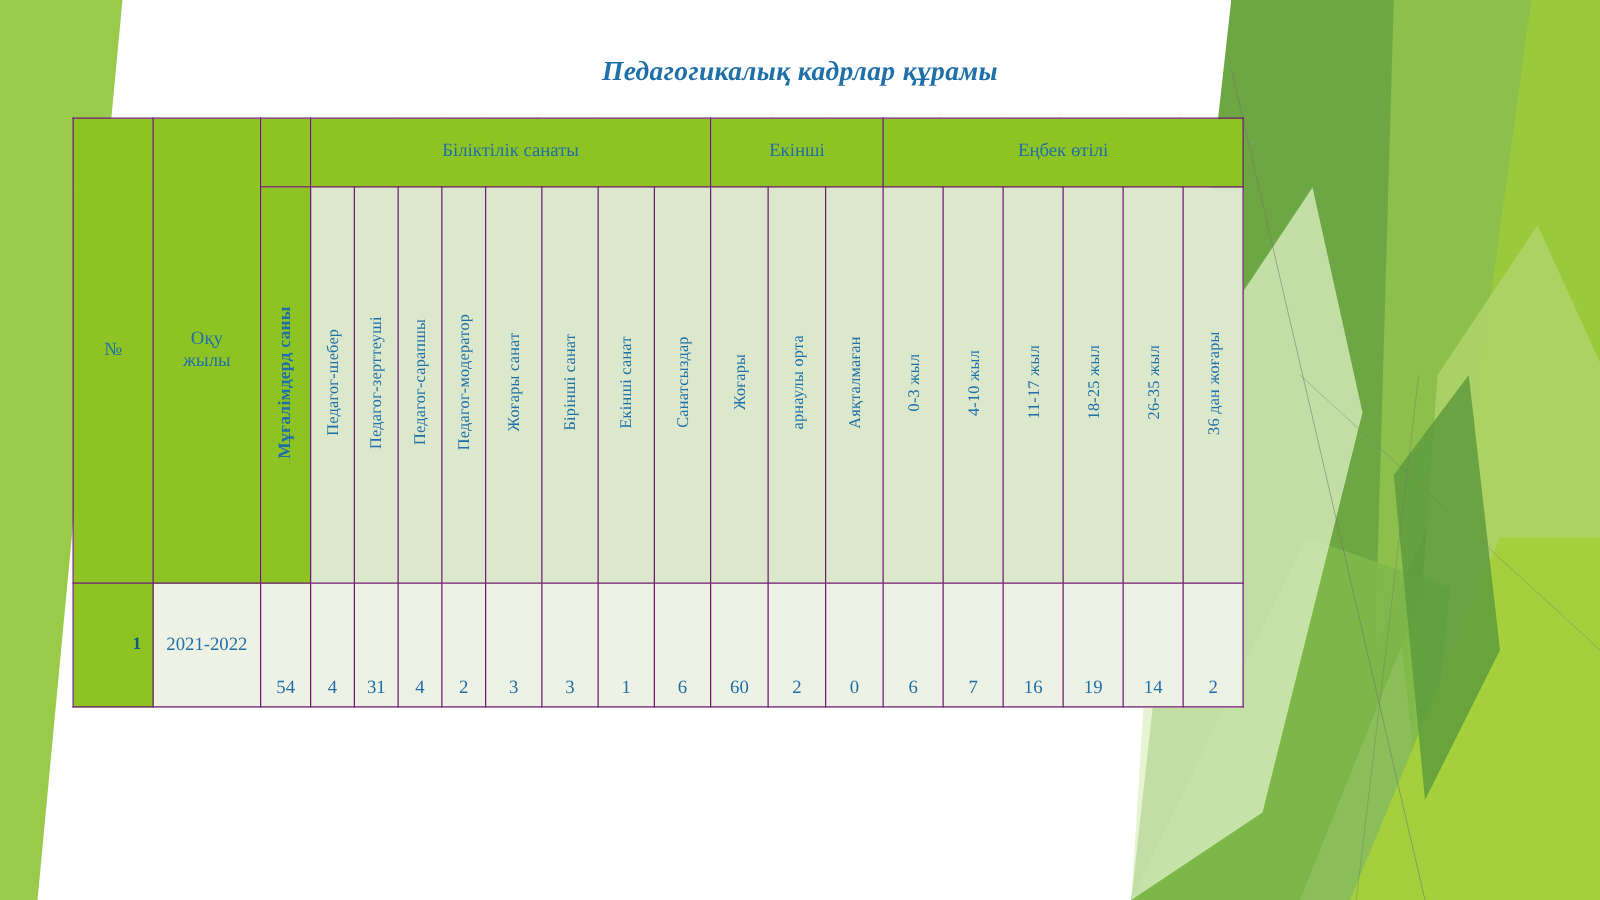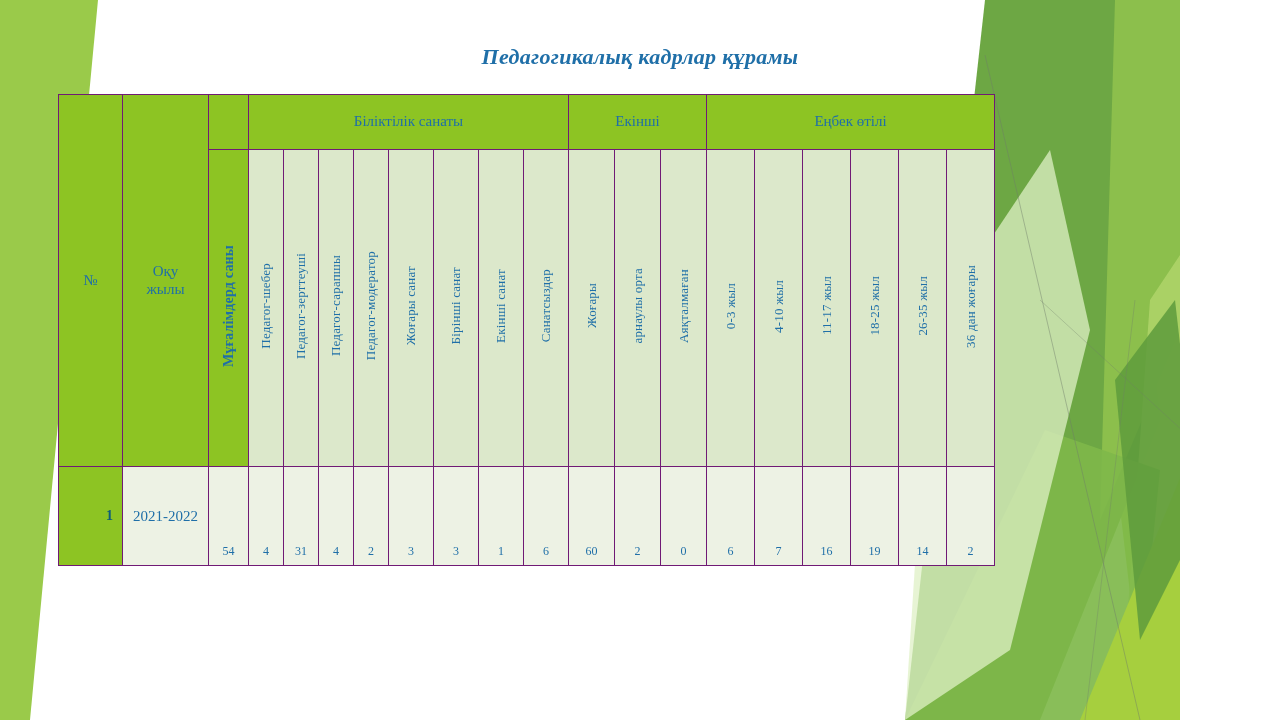--- a/index.html
+++ b/index.html
@@ -7,21 +7,21 @@
     padding: 0;
     width: 1280px;
     height: 720px;
     overflow: hidden;
     background: #ffffff;
     font-family: "Liberation Serif", "DejaVu Serif", serif;
   }
 
   #slide {
     position: relative;
-    width: 1180px;
+    width: 1280px;
     height: 720px;
     background: #fdba74;
     overflow: hidden;
   }
 
   
   #bg {
     position: absolute;
     inset: 0;
     width: 1280px;
@@ -116,21 +116,21 @@
     text-align: right;
     padding-right: 9px;
   }
   .data-row td.yearcell {
     background: #EDF2E4;
     font-size: 15px;
     line-height: 1.35;
     vertical-align: middle;
   }
   .data-row td.num {
-    font-size: 12px;
+    font-size: 15px;
     vertical-align: bottom;
     padding-bottom: 6px;
   }
 
   
   #notes {
     position: absolute;
     left: 45px;
     top: 528px;
     width: 930px;

